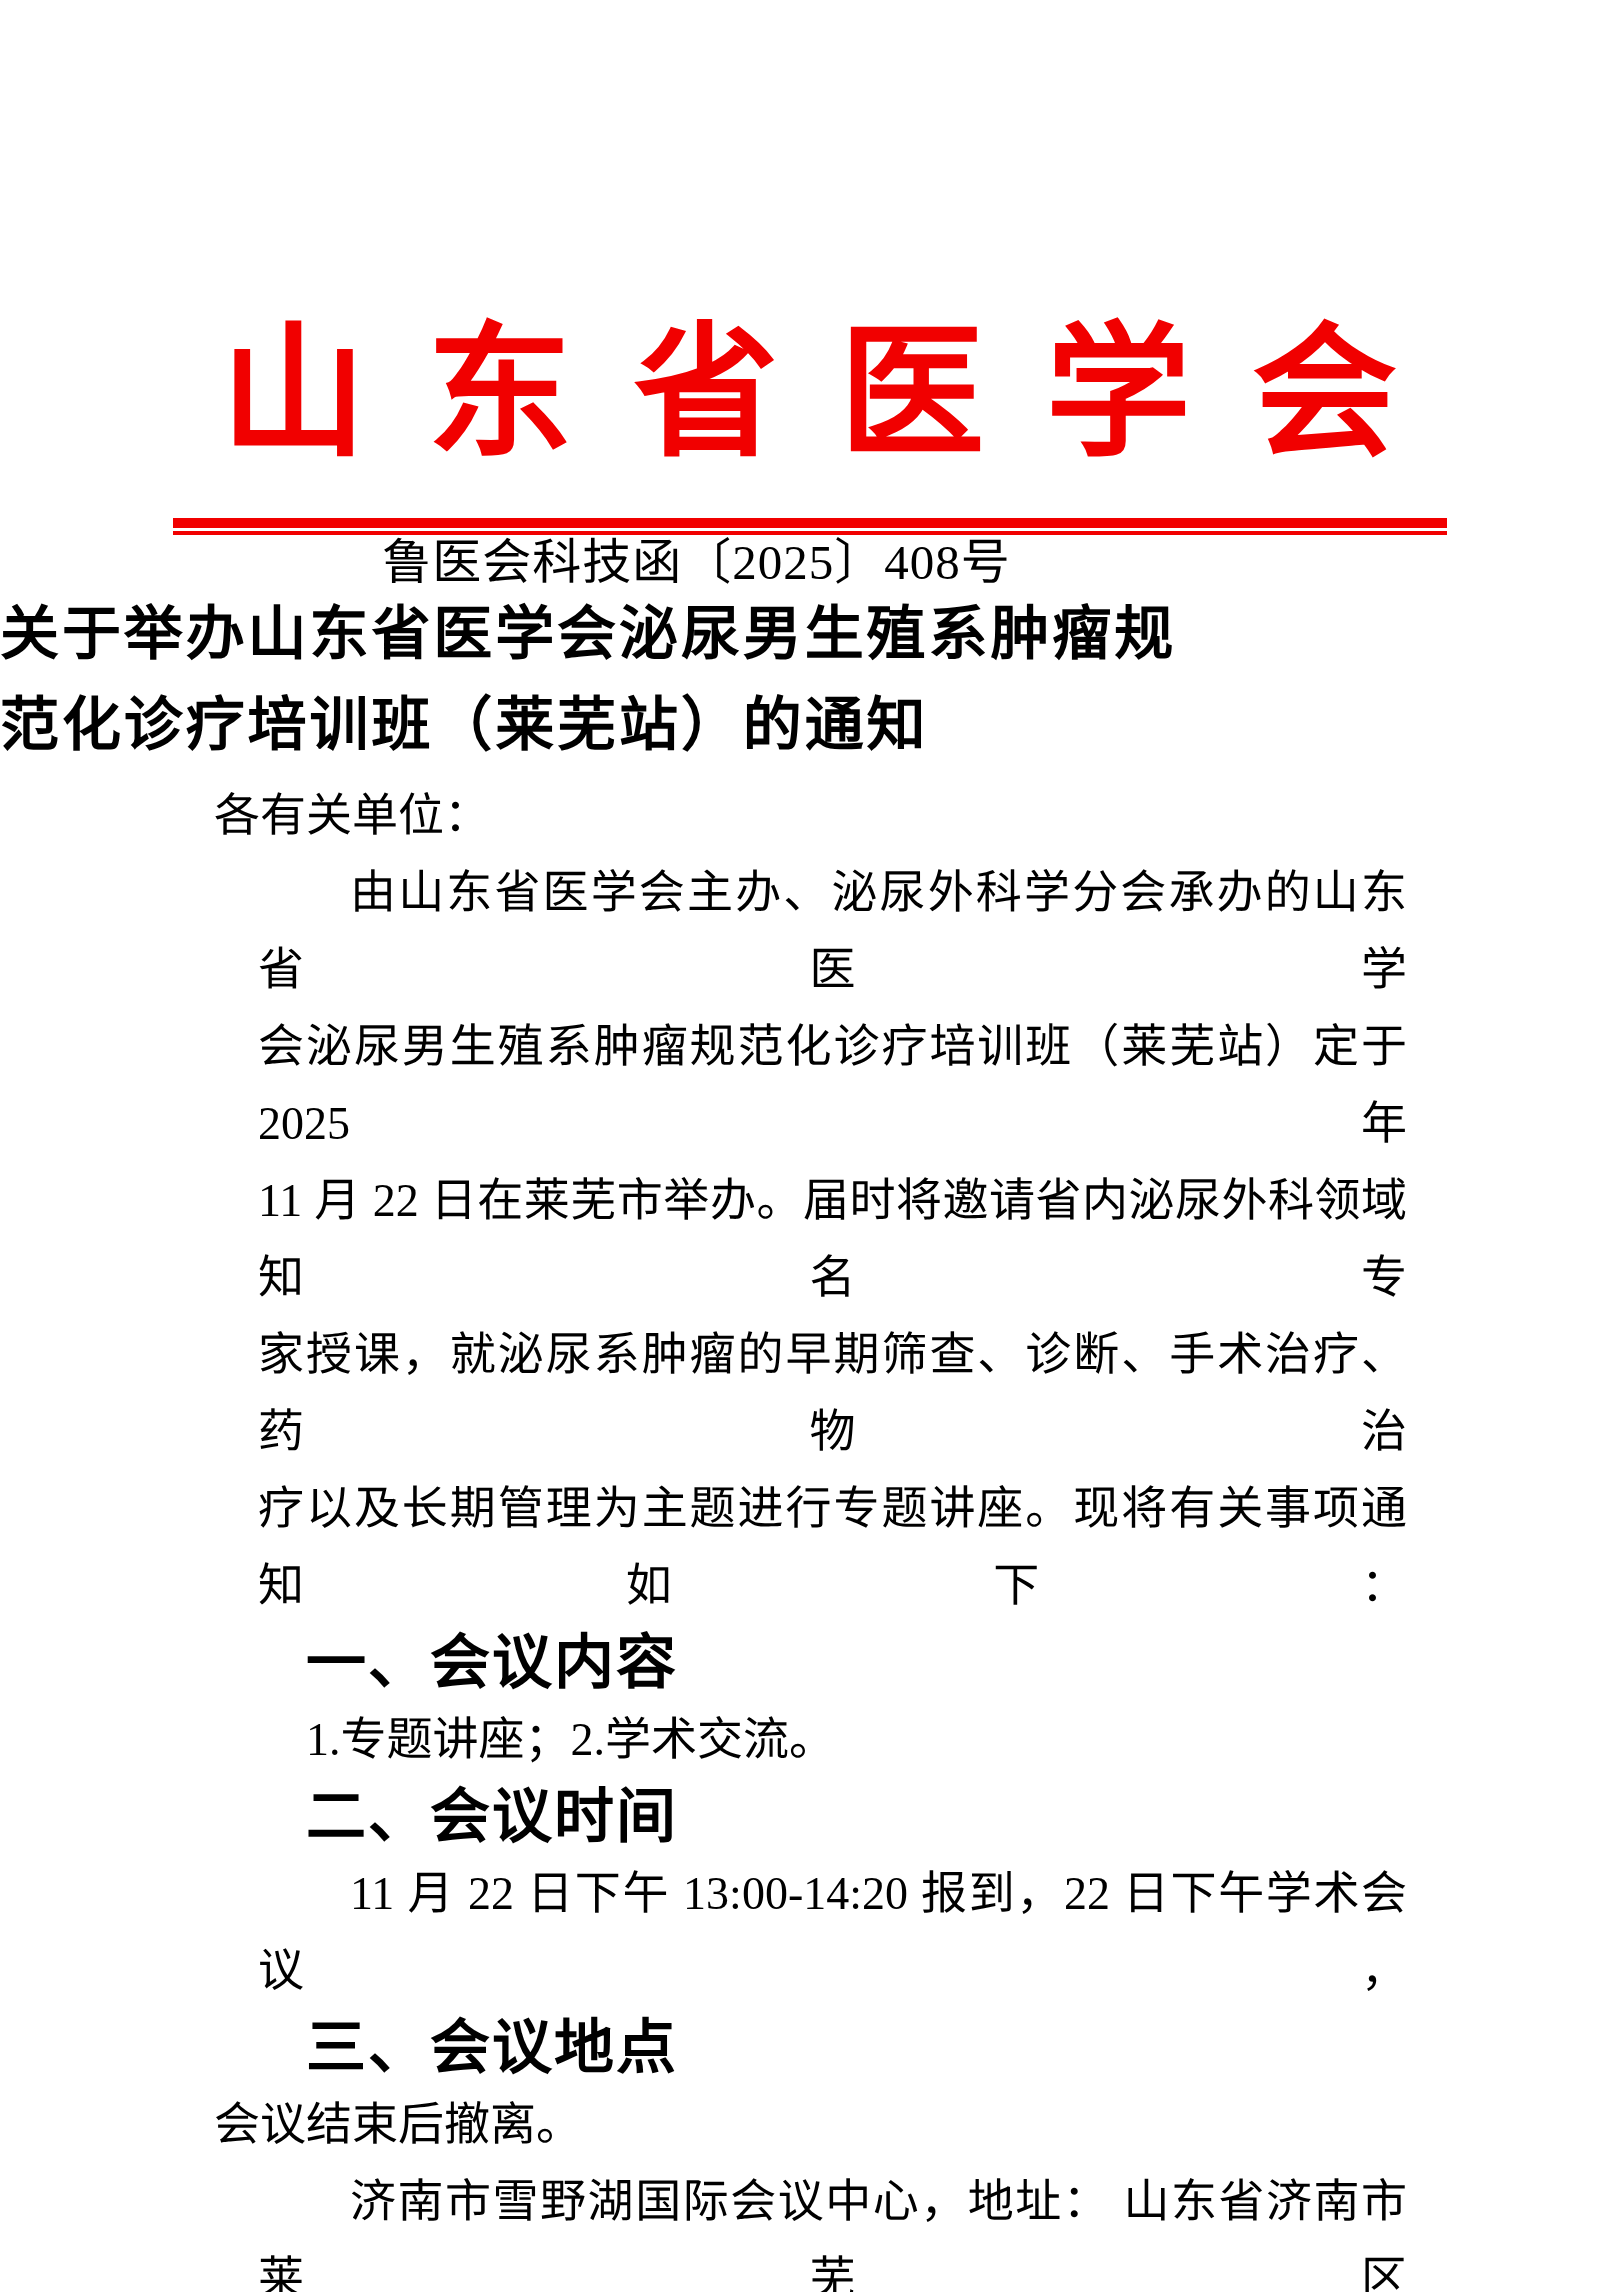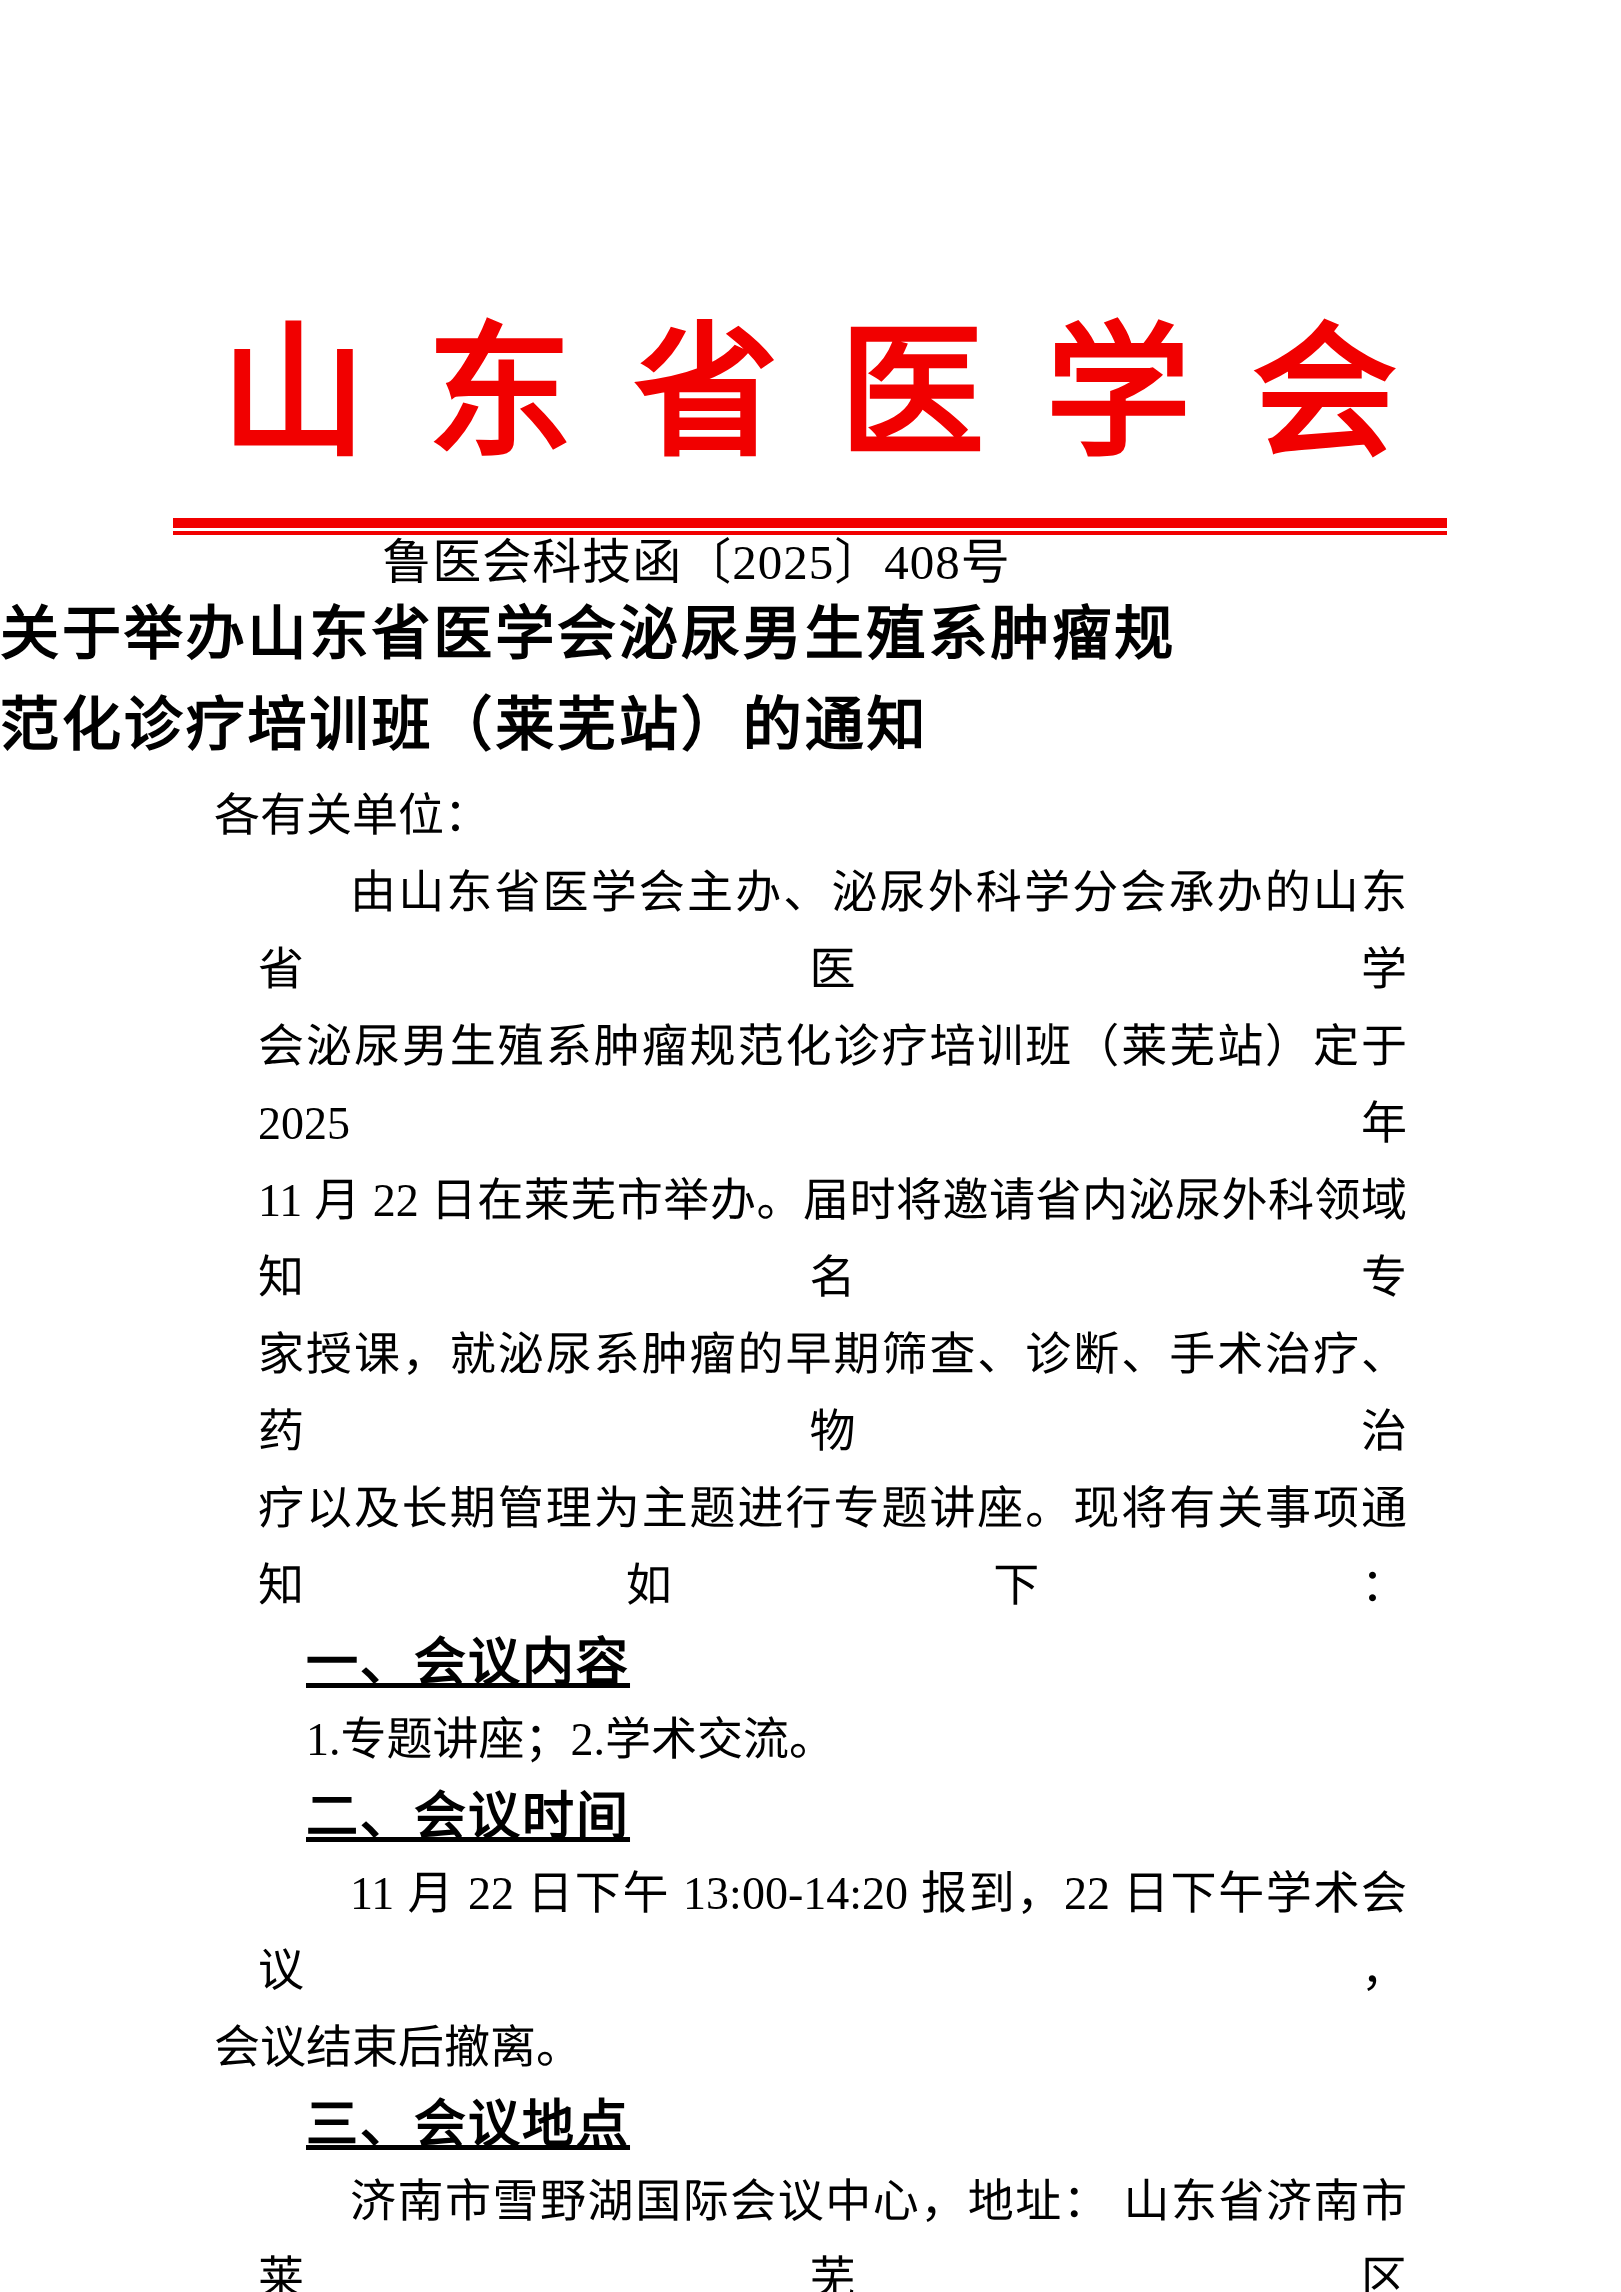--- a/index.html
+++ b/index.html
@@ -52,24 +52,23 @@
     position:absolute;
     top:777px;left:214px;width:1193px;
     font-size:46px;line-height:77px;
   }
   .line{min-height:77px;}
   .line.indent{text-indent:92px;}
   .line.flush{text-align:justify;text-align-last:justify;margin-left:44px;}
   .line.heading{
     font-family:"Liberation Sans","DejaVu Sans",sans-serif;
     font-weight:bold;
-    font-size:52px;
+    font-size:60px;
     text-indent:92px;
     letter-spacing:2px;
-    text-decoration:underline;
   }
 </style>
 </head>
 <body>
 
 <div class="page">
 
   <div class="org-name" aria-label="organization name">
       <span>山</span>
       <span>东</span>
@@ -95,19 +94,19 @@
       <div class="line">各有关单位：</div>
       <div class="line indent flush">由山东省医学会主办、泌尿外科学分会承办的山东省医学</div>
       <div class="line flush">会泌尿男生殖系肿瘤规范化诊疗培训班（莱芜站）定于 2025 年</div>
       <div class="line flush">11 月 22 日在莱芜市举办。届时将邀请省内泌尿外科领域知名专</div>
       <div class="line flush">家授课，就泌尿系肿瘤的早期筛查、诊断、手术治疗、药物治</div>
       <div class="line flush">疗以及长期管理为主题进行专题讲座。现将有关事项通知如下：</div>
       <div class="line heading indent">一、会议内容</div>
       <div class="line indent">1.专题讲座；2.学术交流。</div>
       <div class="line heading indent">二、会议时间</div>
       <div class="line indent flush">11 月 22 日下午 13:00-14:20 报到，22 日下午学术会议，</div>
+      <div class="line heading indent">三、会议地点</div>
       <div class="line">会议结束后撤离。</div>
-      <div class="line heading indent">三、会议地点</div>
       <div class="line indent flush">济南市雪野湖国际会议中心，地址： 山东省济南市莱芜区</div>
     </div>
 
 </div>
 
 
 </body></html>

